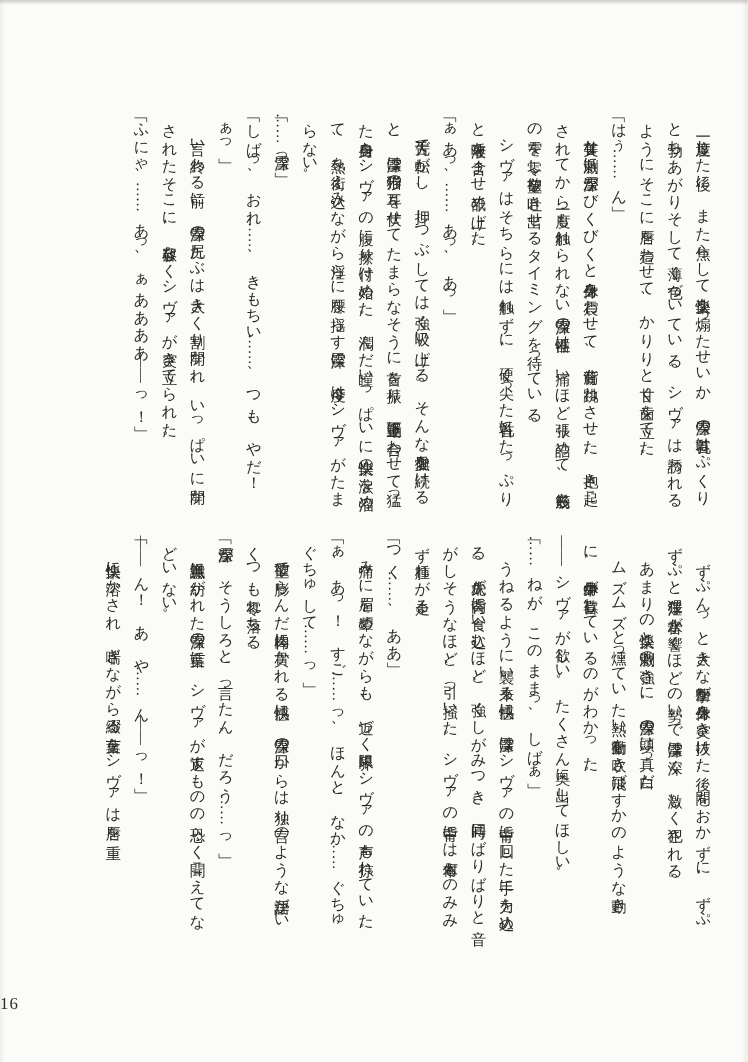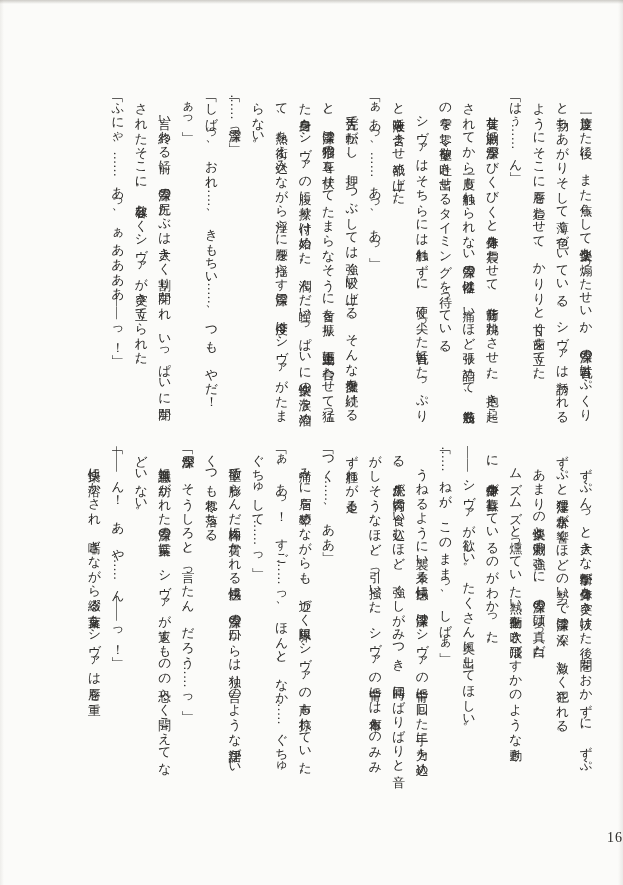--- a/index.html
+++ b/index.html
@@ -50,21 +50,21 @@
     padding:0;
   }
   .para.narrative{ text-indent:1em; }
   .para.thought{ text-indent:0; }
   .para.dialogue{ text-indent:0; }
   .page-number{
     position:absolute;
     top:830px;
     left:0;
     width:100%;
-    text-align:right;
+    text-align:left;
     font-size:14px;
     letter-spacing:1px;
     color:var(--ink);
   }
 </style>
 </head>
 <body>
 
 <div class="page">
 

